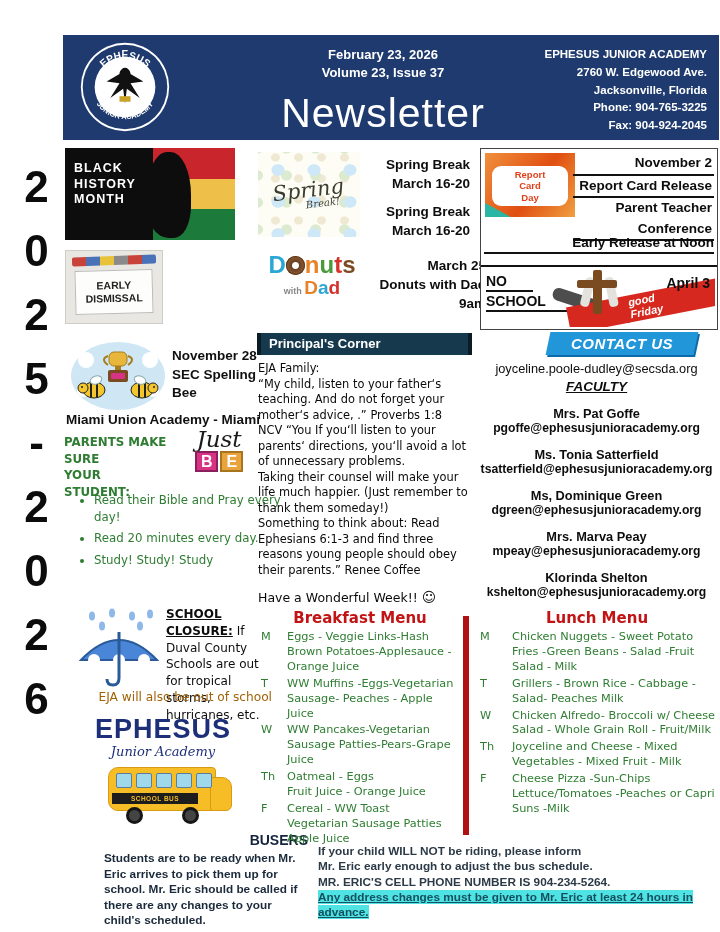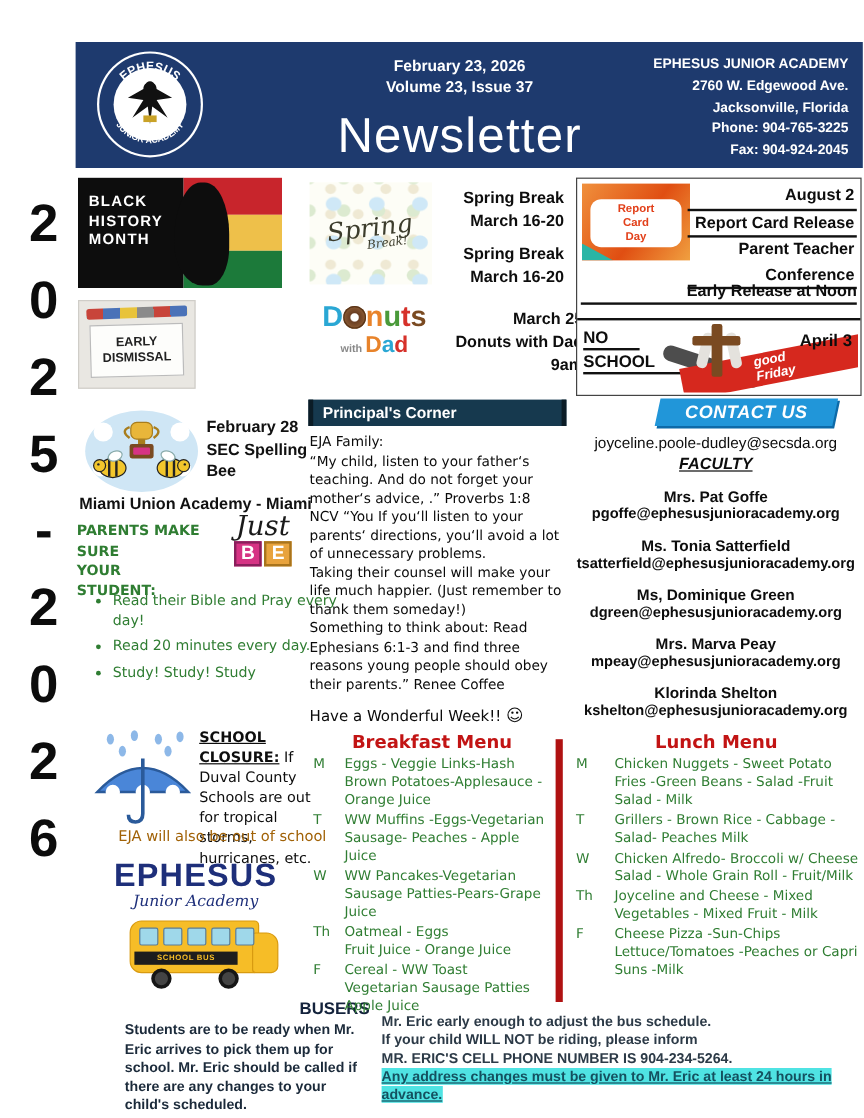--- a/index.html
+++ b/index.html
@@ -258,21 +258,21 @@
 
   <div class="april">
     <div class="rcd">
       <div class="rcd-card">
         <div>Report Card</div>
         <div>Day</div>
       </div>
       <div class="rcd-teal"></div>
     </div>
     <div class="april-lines">
-      <div class="ln u">August 2</div>
+      <div class="ln u">November 2</div>
       <div class="ln u">Report Card Release</div>
       <div class="ln">Parent Teacher</div>
       <div class="ln u">Conference</div>
     </div>
     <div class="wide-ln">Early Release at Noon</div>
     <div class="april-div"></div>
     <div class="noschool">
       <div>NO</div>
       <div>SCHOOL</div>
     </div>
@@ -311,21 +311,21 @@
       </g>
       <g>
         <ellipse cx="72" cy="50" rx="11" ry="8" fill="#f2c62c" stroke="#222"></ellipse>
         <path d="M69 43 v14 M75 43 v14" stroke="#222" stroke-width="2"></path>
         <circle cx="83" cy="48" r="5" fill="#f2c62c" stroke="#222"></circle>
         <circle cx="84" cy="47" r="1" fill="#222"></circle>
         <ellipse cx="70" cy="40" rx="6" ry="4" fill="#fff" stroke="#8aa" transform="rotate(20 70 40)"></ellipse>
       </g>
     </svg>
   </div>
-  <div class="bee-cap">February 28 SEC Spelling Bee</div>
+  <div class="bee-cap">November 28 SEC Spelling Bee</div>
   <div class="miami">Miami Union Academy - Miami</div>
 
   <div class="parents pre">PARENTS MAKE
 SURE
 YOUR
 STUDENT:</div>
   <div class="justbe">
     <div class="jb-word">Just</div>
     <div class="jb-letters">
       <span class="jb-b">B</span><span class="jb-e">E</span>
@@ -466,19 +466,19 @@
         <div class="mday">Th</div>
         <div class="mtxt pre">Joyceline and Cheese - Mixed Vegetables - Mixed Fruit - Milk</div>
       </div>
     <div class="mrow">
         <div class="mday">F</div>
         <div class="mtxt pre">Cheese Pizza -Sun-Chips Lettuce/Tomatoes -Peaches or Capri Suns -Milk</div>
       </div>
   </div>
 
   <div class="footnote">
+    <div>If your child WILL NOT be riding, please inform</div>
     <div>Mr. Eric early enough to adjust the bus schedule.</div>
-    <div>If your child WILL NOT be riding, please inform</div>
     <div>MR. ERIC'S CELL PHONE NUMBER IS 904-234-5264.</div>
     <div><span class="hl">Any address changes must be given to Mr. Eric at least 24 hours in advance.</span></div>
   </div>
 
 </div>
 
 </body></html>

